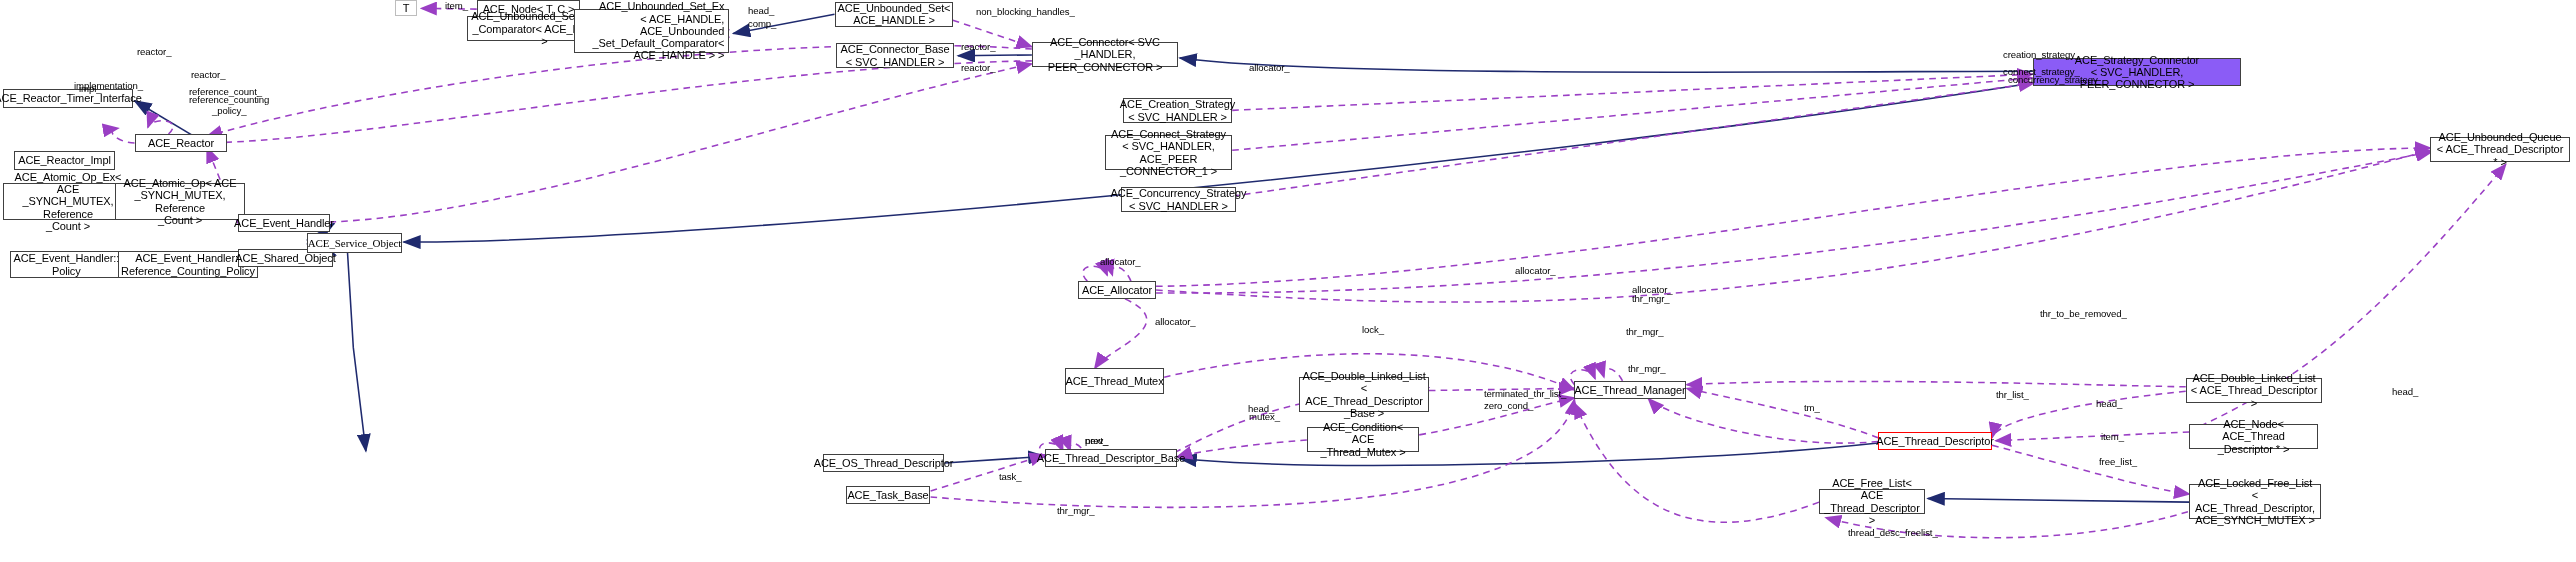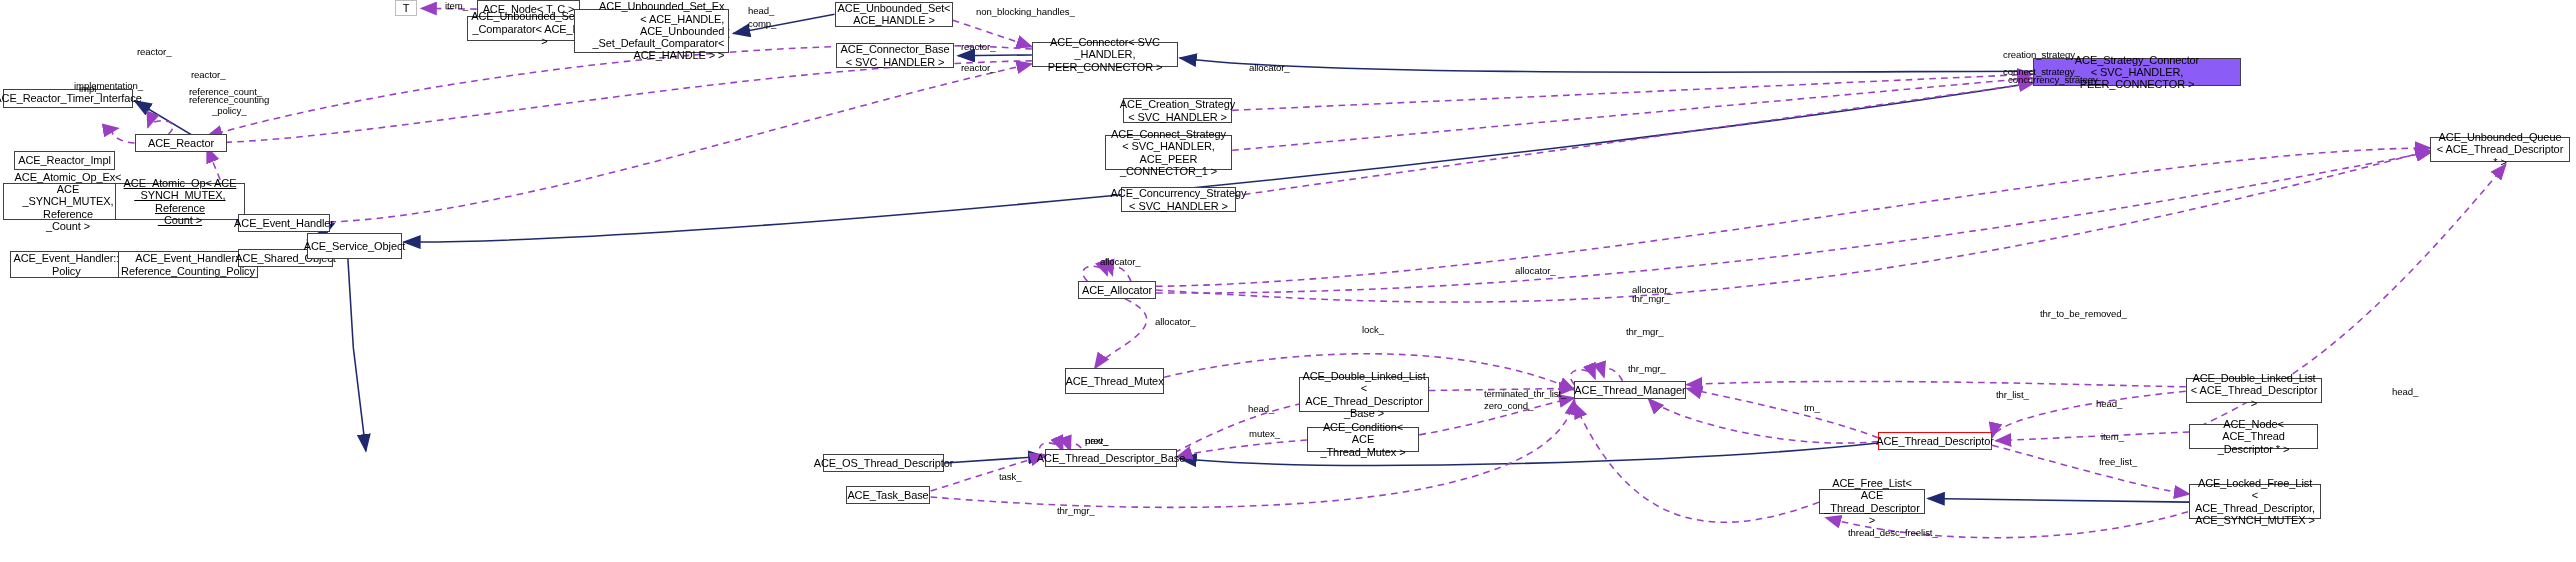--- a/index.html
+++ b/index.html
@@ -87,31 +87,31 @@
       <path d="M2960,692 C2800,740 2600,735 2470,700"></path>
     </g>
   </svg>
 
   <div id="nodes">
       <div class="node" style="left: 3px; top: 89px; width: 130px; height: 19px;">ACE_Reactor_Timer_Interface</div>
       <div class="node" style="left: 14px; top: 118px; width: 101px; height: 19px; margin-top: 33px;">ACE_Reactor_Impl</div>
       <div class="node" style="left: 3px; top: 183px; width: 130px; height: 37px;">ACE_Atomic_Op_Ex&lt; ACE
 _SYNCH_MUTEX, Reference
 _Count &gt;</div>
-      <div class="node" style="left: 115px; top: 183px; width: 130px; height: 37px; text-decoration: underline;">ACE_Atomic_Op&lt; ACE
+      <div class="node" style="left: 115px; top: 183px; width: 130px; height: 37px;">ACE_Atomic_Op&lt; ACE
 _SYNCH_MUTEX, Reference
 _Count &gt;</div>
       <div class="node" style="left: 10.3px; top: 251px; width: 112px; height: 27px;">ACE_Event_Handler::
 Policy</div>
       <div class="node" style="left: 118px; top: 251px; width: 140px; height: 27px;">ACE_Event_Handler::
 Reference_Counting_Policy</div>
       <div class="node" style="left: 135px; top: 134px; width: 92px; height: 18px;">ACE_Reactor</div>
       <div class="node" style="left: 238px; top: 214px; width: 92px; height: 18px;">ACE_Event_Handler</div>
       <div class="node" style="left: 238px; top: 249px; width: 95px; height: 18px;">ACE_Shared_Object</div>
-      <div class="node" style="left: 307px; top: 233px; width: 95px; height: 26px;">ACE_Service_Object</div>
+      <div class="node" style="left: 307px; top: 233px; width: 95px; height: 20px; font-family: Liberation Serif, serif;">ACE_Service_Object</div>
       <div class="node plain" style="left: 395px; top: 0px; width: 22px; height: 16.3px;">T</div>
       <div class="node" style="left: 477px; top: 0px; width: 103px; height: 18px;">ACE_Node&lt; T, C &gt;</div>
       <div class="node" style="left: 467px; top: 16.3px; width: 155px; height: 25px;">ACE_Unbounded_Set_Default
 _Comparator&lt; ACE_HANDLE &gt;</div>
       <div class="node" style="left: 574px; top: 9px; width: 155px; height: 44px; text-align: right;">ACE_Unbounded_Set_Ex
 &lt; ACE_HANDLE, ACE_Unbounded
 _Set_Default_Comparator&lt;
 ACE_HANDLE &gt; &gt;</div>
       <div class="node" style="left: 835px; top: 1.5px; width: 118px; height: 25px;">ACE_Unbounded_Set&lt;
 ACE_HANDLE &gt;</div>
@@ -183,19 +183,19 @@
       <div class="elabel" style="left: 1484px; top: 401px;">zero_cond_</div>
       <div class="elabel" style="left: 1628px; top: 364px;">thr_mgr_</div>
       <div class="elabel" style="left: 1804px; top: 403px;">tm_</div>
       <div class="elabel" style="left: 1996px; top: 390px;">thr_list_</div>
       <div class="elabel" style="left: 2096px; top: 399px;">head_</div>
       <div class="elabel" style="left: 2101px; top: 432px;">item_</div>
       <div class="elabel" style="left: 2099px; top: 457px;">free_list_</div>
       <div class="elabel" style="left: 2392px; top: 387px;">head_</div>
       <div class="elabel" style="left: 1085px; top: 427px; margin-top: 9px;">next_</div>
       <div class="elabel" style="left: 1085px; top: 436px;">prev_</div>
-      <div class="elabel" style="left: 1249px; top: 429px;">mutex_</div>
+      <div class="elabel" style="left: 1249px; top: 412px;">mutex_</div>
       <div class="elabel" style="left: 999px; top: 472px;">task_</div>
       <div class="elabel" style="left: 1057px; top: 506px;">thr_mgr_</div>
       <div class="elabel" style="left: 1848px; top: 528px;">thread_desc_freelist_</div>
     </div>
 </div>
 
 
 </body></html>

